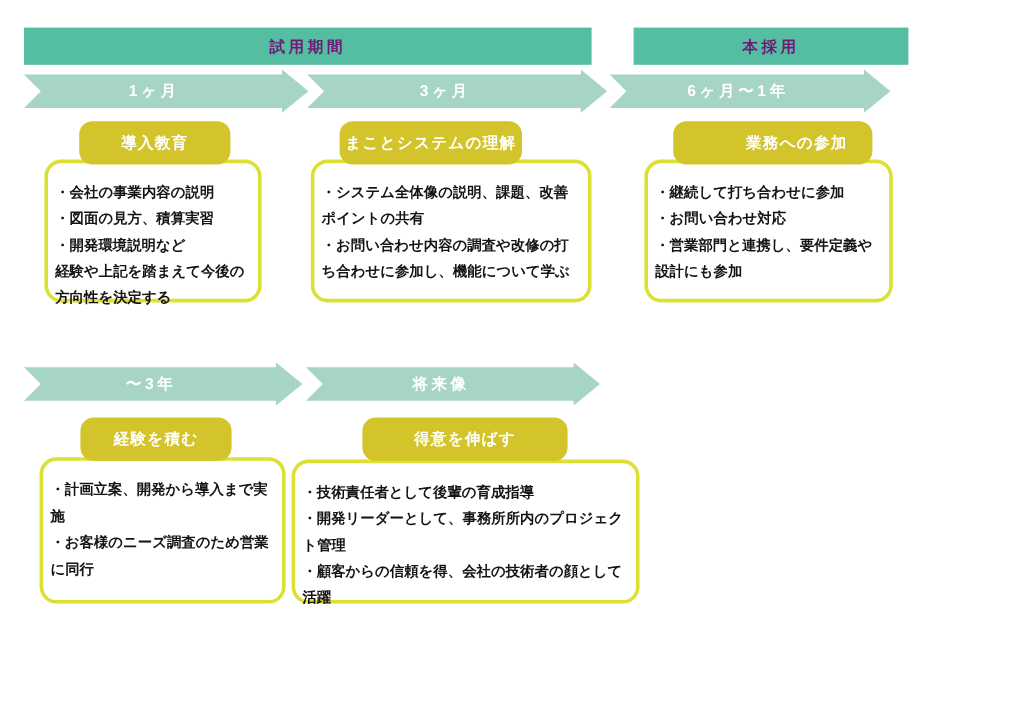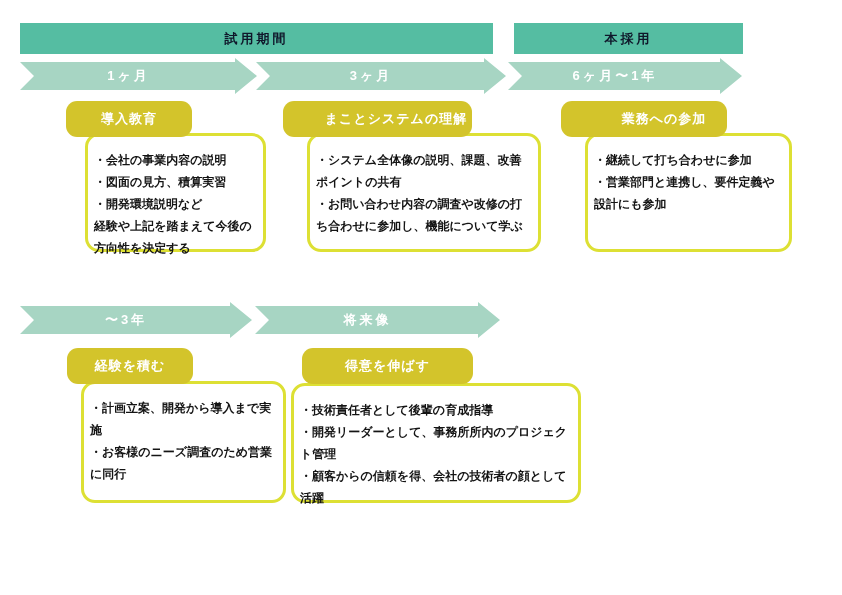--- a/index.html
+++ b/index.html
@@ -13,30 +13,30 @@
     width: 842px;
     height: 595px;
     background: #ffffff;
     overflow: hidden;
   }
   
   .header-bar {
     position: absolute;
     height: 31px;
     background: #55bda2;
-    color: #0f172a;
+    color: #701a75;
     font-size: 13px;
     font-weight: bold;
     letter-spacing: 3px;
     display: flex;
     align-items: center;
     justify-content: center;
   }
   .hdr-1 { left: 20px;  top: 23px; width: 473px; }
-  .hdr-2 { left: 514px; top: 23px; width: 229px; }
+  .hdr-2 { left: 528px; top: 23px; width: 229px; }
 
   
   .t-arrow {
     position: absolute;
     height: 36px;
     background: #a7d5c3;
     color: #ffffff;
     font-size: 13px;
     font-weight: bold;
     letter-spacing: 3px;
@@ -71,39 +71,38 @@
     color: #ffffff;
     font-size: 13px;
     font-weight: bold;
     letter-spacing: 1px;
     display: flex;
     align-items: center;
     justify-content: center;
     z-index: 2;
   }
   .bdg-1 { left: 66px;  top: 101px; width: 126px; }
-  .bdg-2 { left: 283px; top: 101px; width: 152px; padding-left: 37px; }
+  .bdg-2 { left: 283px; top: 101px; width: 152px; }
   .bdg-3 { left: 561px; top: 101px; width: 126px; padding-left: 40px; }
   .bdg-4 { left: 67px;  top: 348px; width: 126px; }
   .bdg-5 { left: 302px; top: 348px; width: 171px; }
 
   
   .stage-box {
     position: absolute;
     background: #ffffff;
     border: 3px solid #dde034;
     border-radius: 14px;
     box-sizing: border-box;
     padding: 13px 6px 0 6px;
     color: #141414;
     font-size: 12px;
     font-weight: 600;
     line-height: 22px;
     z-index: 1;
-    margin-left: 48px;
   }
   .box-1 { left: 37px;  top: 133px; width: 181px; height: 119px; }
   .box-2 { left: 259px; top: 133px; width: 234px; height: 119px; }
   .box-3 { left: 537px; top: 133px; width: 207px; height: 119px; }
   .box-4 { left: 33px;  top: 381px; width: 205px; height: 122px; }
   .box-5 { left: 243px; top: 383px; width: 290px; height: 120px; }
   .bullet { white-space: normal; }
 </style>
 </head>
 <body>
@@ -130,20 +129,21 @@
 
   <div class="badge bdg-2">まことシステムの理解</div>
   <div class="stage-box box-2">
     <div class="bullet">・システム全体像の説明、課題、改善ポイントの共有</div>
     <div class="bullet">・お問い合わせ内容の調査や改修の打ち合わせに参加し、機能について学ぶ</div>
   </div>
 
   <div class="badge bdg-3">業務への参加</div>
   <div class="stage-box box-3">
     <div class="bullet">・継続して打ち合わせに参加</div>
+    <div class="bullet">・お問い合わせ対応</div>
     <div class="bullet">・営業部門と連携し、要件定義や設計にも参加</div>
   </div>
 
   <div class="badge bdg-4">経験を積む</div>
   <div class="stage-box box-4">
     <div class="bullet">・計画立案、開発から導入まで実施</div>
     <div class="bullet">・お客様のニーズ調査のため営業に同行</div>
   </div>
 
   <div class="badge bdg-5">得意を伸ばす</div>

